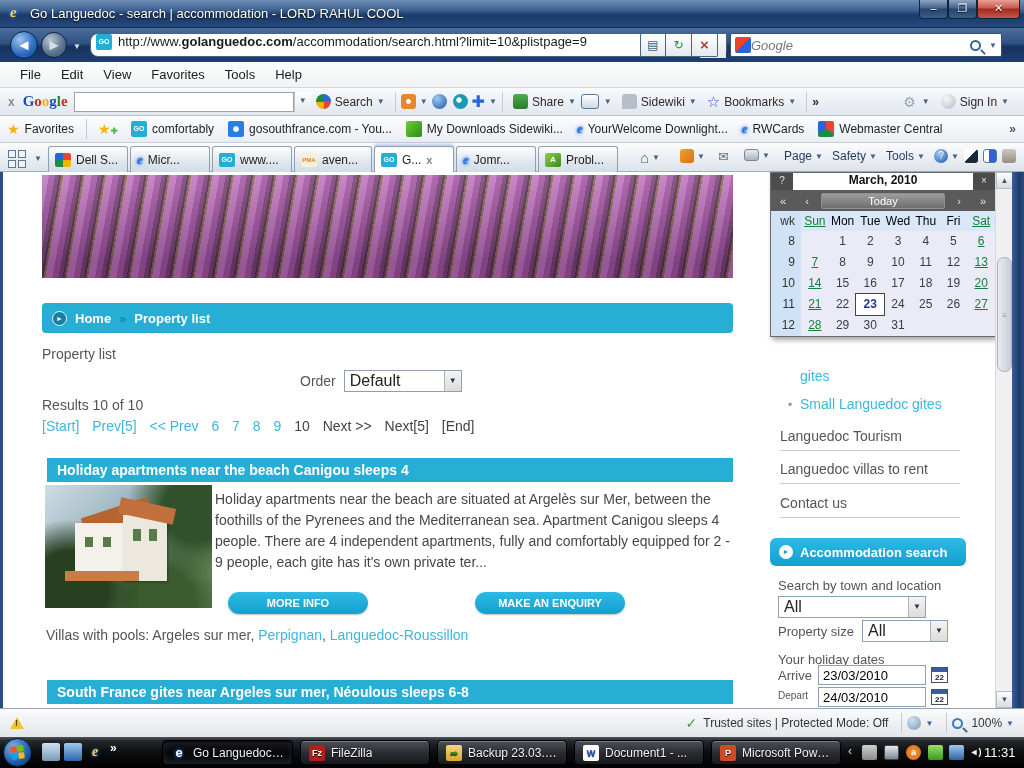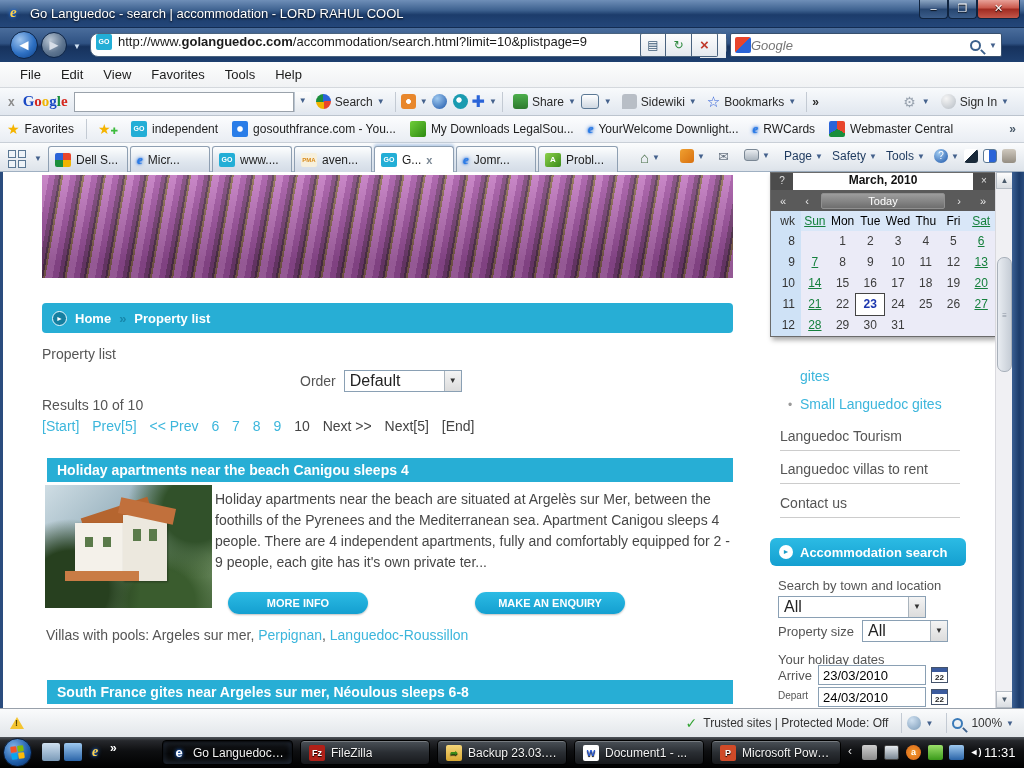--- a/index.html
+++ b/index.html
@@ -263,29 +263,29 @@
 
 <div id="favbar" class="r">
   <span class="fitem">
     <span class="star-gold">★</span>
     <span>Favorites</span>
   </span>
   <span class="gsep"></span>
   <span class="star-gold" style="padding:0 6px;">★<span style="color:#3dbb3d; font-size:9px;">✚</span></span>
   <span class="fitem">
     <span class="favicon fav-go">GO</span>
-    <span>independent</span>
+    <span>comfortably</span>
   </span>
   <span class="fitem">
     <span class="favicon" style="background:radial-gradient(circle,#fff 0 20%,#2a7de8 30%);"></span>
     <span>gosouthfrance.com - You...</span>
   </span>
   <span class="fitem">
     <span class="favicon" style="background:linear-gradient(135deg,#6fce3a,#2d8a10);"></span>
-    <span>My Downloads LegalSou...</span>
+    <span>My Downloads Sidewiki...</span>
   </span>
   <span class="fitem">
     <span class="ie-e" style="font-size:13px; color:#2a7de8;">e</span>
     <span>YourWelcome Downlight...</span>
   </span>
   <span class="fitem">
     <span class="ie-e" style="font-size:13px; color:#2a7de8;">e</span>
     <span>RWCards</span>
   </span>
   <span class="fitem">

